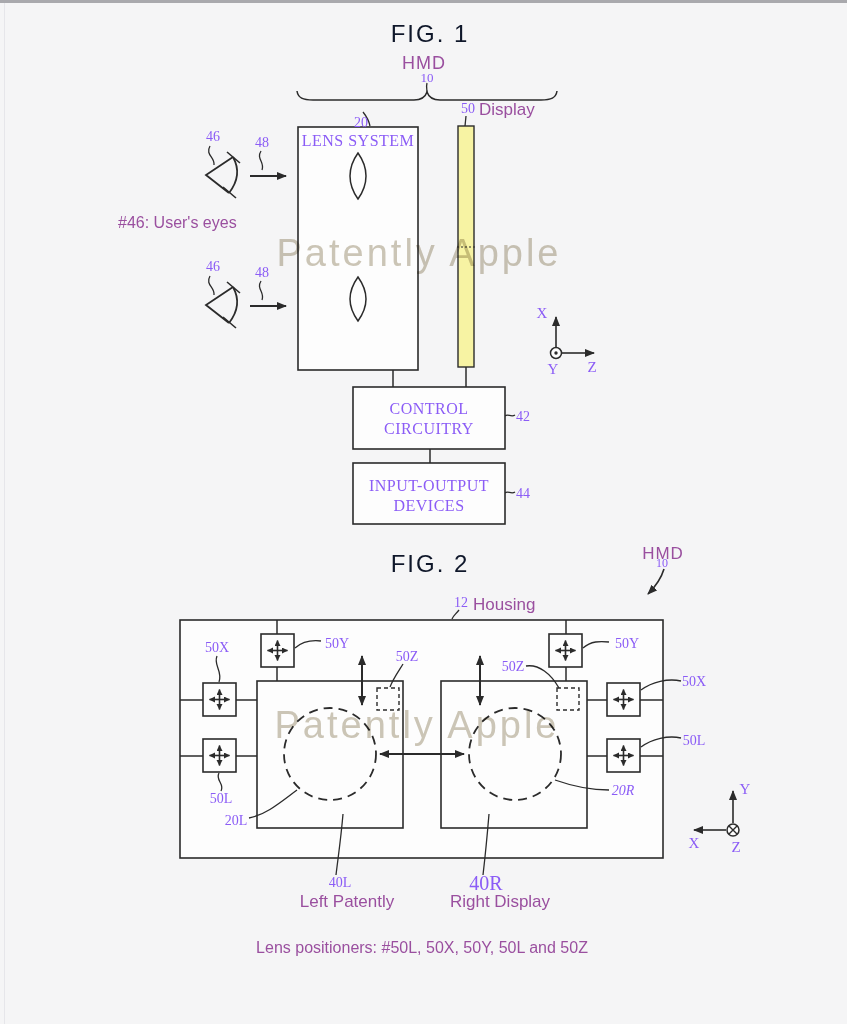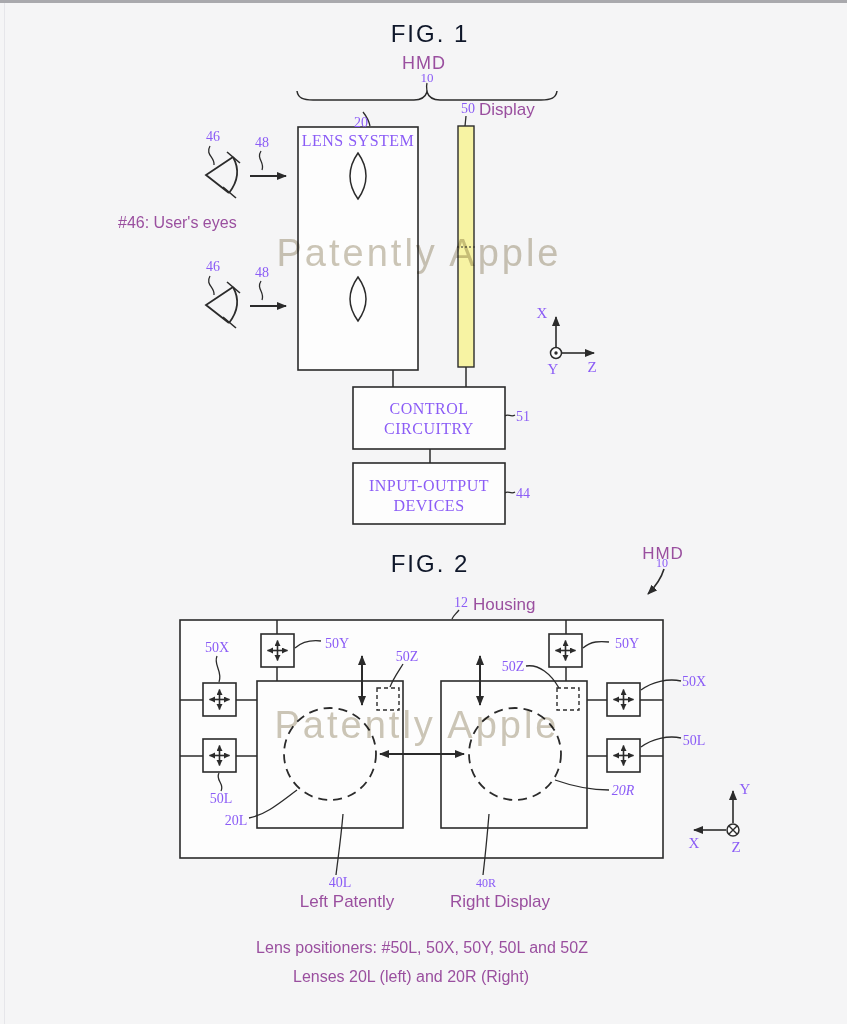--- a/index.html
+++ b/index.html
@@ -201,21 +201,21 @@
   <div class="t serif" style="left:358px;top:141px;font-size:16px;letter-spacing:.5px;">LENS SYSTEM</div>
 
   <div class="t serif" style="left:213px;top:137px;font-size:14px;">46</div>
   <div class="t serif" style="left:262px;top:143px;font-size:14px;">48</div>
   <div class="t serif" style="left:213px;top:267px;font-size:14px;">46</div>
   <div class="t serif" style="left:262px;top:273px;font-size:14px;">48</div>
   <div class="tl purple" style="left:118px;top:223px;font-size:16px;">#46: User's eyes</div>
 
   <div class="t serif" style="left:429px;top:409px;font-size:16px;letter-spacing:.5px;">CONTROL</div>
   <div class="t serif" style="left:429px;top:429px;font-size:16px;letter-spacing:.5px;">CIRCUITRY</div>
-  <div class="t serif" style="left:523px;top:417px;font-size:14px;">51</div>
+  <div class="t serif" style="left:523px;top:417px;font-size:14px;">42</div>
   <div class="t serif" style="left:429px;top:486px;font-size:16px;letter-spacing:.5px;">INPUT-OUTPUT</div>
   <div class="t serif" style="left:429px;top:506px;font-size:16px;letter-spacing:.5px;">DEVICES</div>
   <div class="t serif" style="left:523px;top:494px;font-size:14px;">44</div>
 
   <div class="t serif" style="left:542px;top:313px;font-size:15px;">X</div>
   <div class="t serif" style="left:553px;top:369px;font-size:15px;">Y</div>
   <div class="t serif" style="left:592px;top:367px;font-size:15px;">Z</div>
 
   <div class="t dark" style="left:430px;top:564px;font-size:24px;letter-spacing:2px;">FIG. 2</div>
   <div class="t purple" style="left:663px;top:553px;font-size:17px;letter-spacing:1px;">HMD</div>
@@ -227,24 +227,23 @@
   <div class="t serif" style="left:337px;top:644px;font-size:14px;">50Y</div>
   <div class="t serif" style="left:407px;top:657px;font-size:14px;">50Z</div>
   <div class="t serif" style="left:513px;top:667px;font-size:14px;">50Z</div>
   <div class="t serif" style="left:627px;top:644px;font-size:14px;">50Y</div>
   <div class="t serif" style="left:221px;top:799px;font-size:14px;">50L</div>
   <div class="t serif" style="left:694px;top:682px;font-size:14px;">50X</div>
   <div class="t serif" style="left:694px;top:741px;font-size:14px;">50L</div>
   <div class="t serif" style="left:236px;top:821px;font-size:14px;">20L</div>
   <div class="t serif" style="left:623px;top:791px;font-size:14px;font-style:italic;">20R</div>
   <div class="t serif" style="left:340px;top:883px;font-size:14px;">40L</div>
-  <div class="t serif" style="left:486px;top:883px;font-size:12px;">40R</div>
+  <div class="t serif" style="left:486px;top:883px;font-size:20px;">40R</div>
 
   <div class="t purple" style="left:347px;top:901px;font-size:17px;">Left Patently</div>
   <div class="t purple" style="left:500px;top:901px;font-size:17px;">Right Display</div>
 
   <div class="t serif" style="left:745px;top:789px;font-size:15px;">Y</div>
   <div class="t serif" style="left:694px;top:843px;font-size:15px;">X</div>
   <div class="t serif" style="left:736px;top:847px;font-size:15px;">Z</div>
 
   <div class="t purple" style="left:422px;top:948px;font-size:16px;">Lens positioners: #50L, 50X, 50Y, 50L and 50Z</div>
-  <div class="t purple" style="left:411px;top:977px;font-size:16px;">Lenses 20L (left) and 20R (Right)</div>
 </div>
 
 </body></html>

